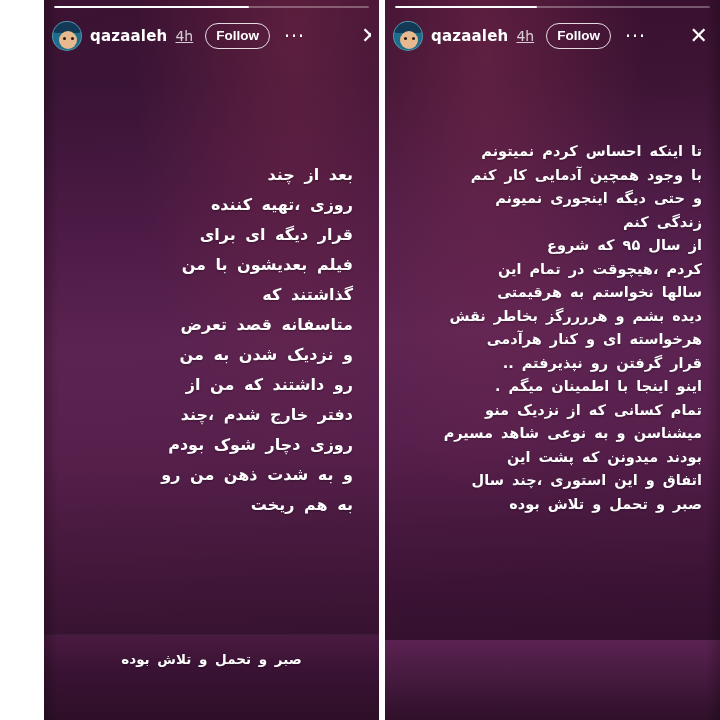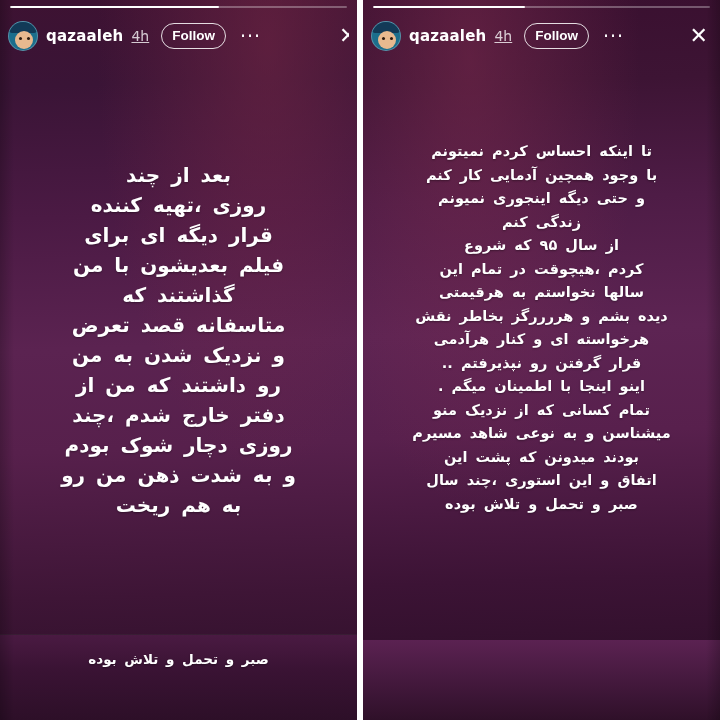--- a/index.html
+++ b/index.html
@@ -7,20 +7,21 @@
     width: 720px; height: 720px;
     background: #ffffff;
     font-family: "DejaVu Sans", sans-serif;
     overflow: hidden;
   }
   .screens {
     display: flex;
     width: 720px; height: 720px;
     gap: 6px;
     background: #ffffff;
+    padding-left: 44px;
   }
   .story {
     position: relative;
     width: 357px;
     height: 720px;
     overflow: hidden;
     background: #2b1020;
   }
   
   .story.left {
@@ -137,29 +138,28 @@
     overflow: hidden;
     width: 10px;
     cursor: pointer;
   }
   
   .story-text {
     position: absolute;
     left: 0; right: 0;
     color: #ffffff;
     direction: rtl;
-    text-align: center;
     font-family: "DejaVu Sans", sans-serif;
     text-shadow: 0 1px 2px rgba(0,0,0,0.35);
     white-space: pre-line;
   }
   .story.left .story-text {
     top: 160px;
     padding: 0 26px;
-    font-size: 20px;
+    font-size: 16px;
     font-weight: bold;
     line-height: 30px;
     letter-spacing: 2.6px;
     word-spacing: 4px;
   }
   .story.right .story-text {
     top: 140px;
     padding: 0 18px;
     font-size: 14.5px;
     font-weight: bold;

